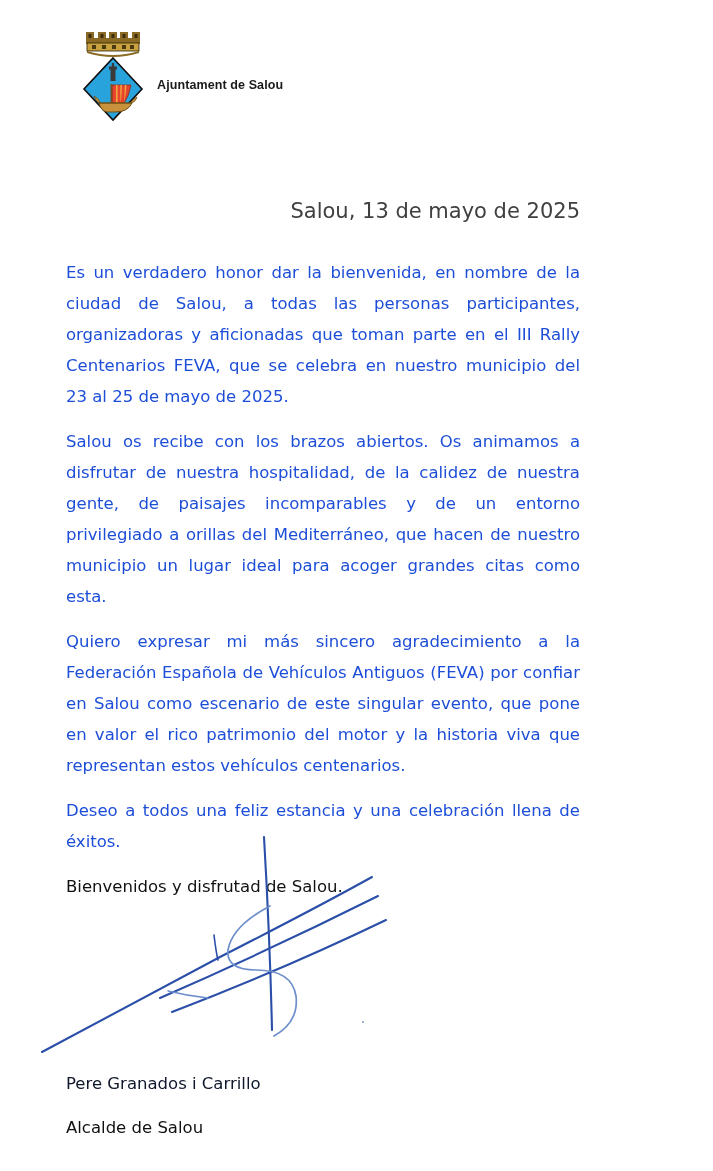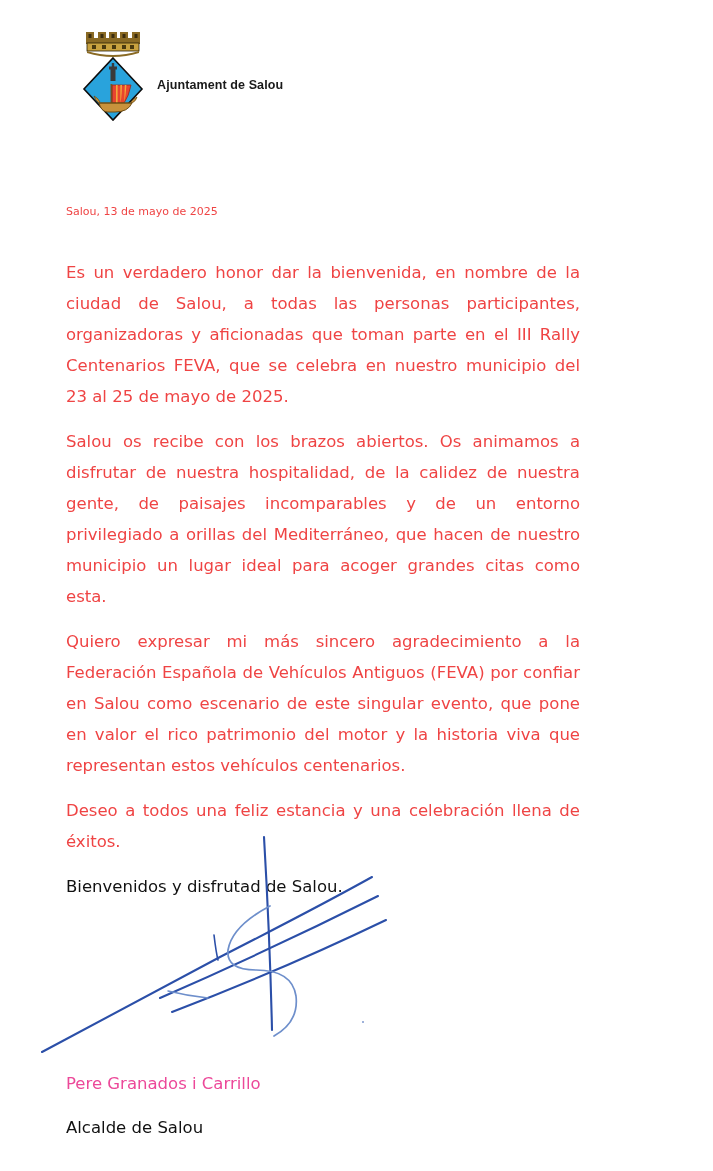--- a/index.html
+++ b/index.html
@@ -45,42 +45,42 @@
   }
 
   
   .letter {
     position: absolute;
     left: 66px;
     top: 196px;
     width: 514px;
   }
   .date-line {
-    text-align: left;
-    font-family: "DejaVu Sans", sans-serif;
-    font-size: 11px;
-    line-height: 31px;
-    color: #ef4444;
+    text-align: right;
+    font-family: "DejaVu Sans", sans-serif;
+    font-size: 21px;
+    line-height: 31px;
+    color: #404040;
     margin: 0 0 30px 0;
   }
   .salutation {
     font-family: "DejaVu Sans", sans-serif;
     font-size: 16.5px;
     line-height: 31px;
     margin: 0 0 14px 0;
     color: #111111;
   }
   p.body-par {
     font-family: "DejaVu Sans", sans-serif;
     font-size: 16.5px;
     line-height: 31px;
     text-align: justify;
     text-justify: inter-word;
     margin: 0 0 14px 0;
-    color: #ef4444;
+    color: #1d4ed8;
     hyphens: none;
   }
   .closing {
     font-family: "DejaVu Sans", sans-serif;
     font-size: 16.5px;
     line-height: 31px;
     margin: 0;
     color: #111111;
   }
 
@@ -98,21 +98,21 @@
   }
 
   
   .signer {
     position: absolute;
     left: 66px;
     top: 1068px;
     font-family: "DejaVu Sans", sans-serif;
     font-size: 16.5px;
     line-height: 31px;
-    color: #ec4899;
+    color: #0f172a;
     white-space: nowrap;
   }
   .signer-role {
     position: absolute;
     left: 66px;
     top: 1112px;
     font-family: "DejaVu Sans", sans-serif;
     font-size: 16.5px;
     line-height: 31px;
     color: #111111;

